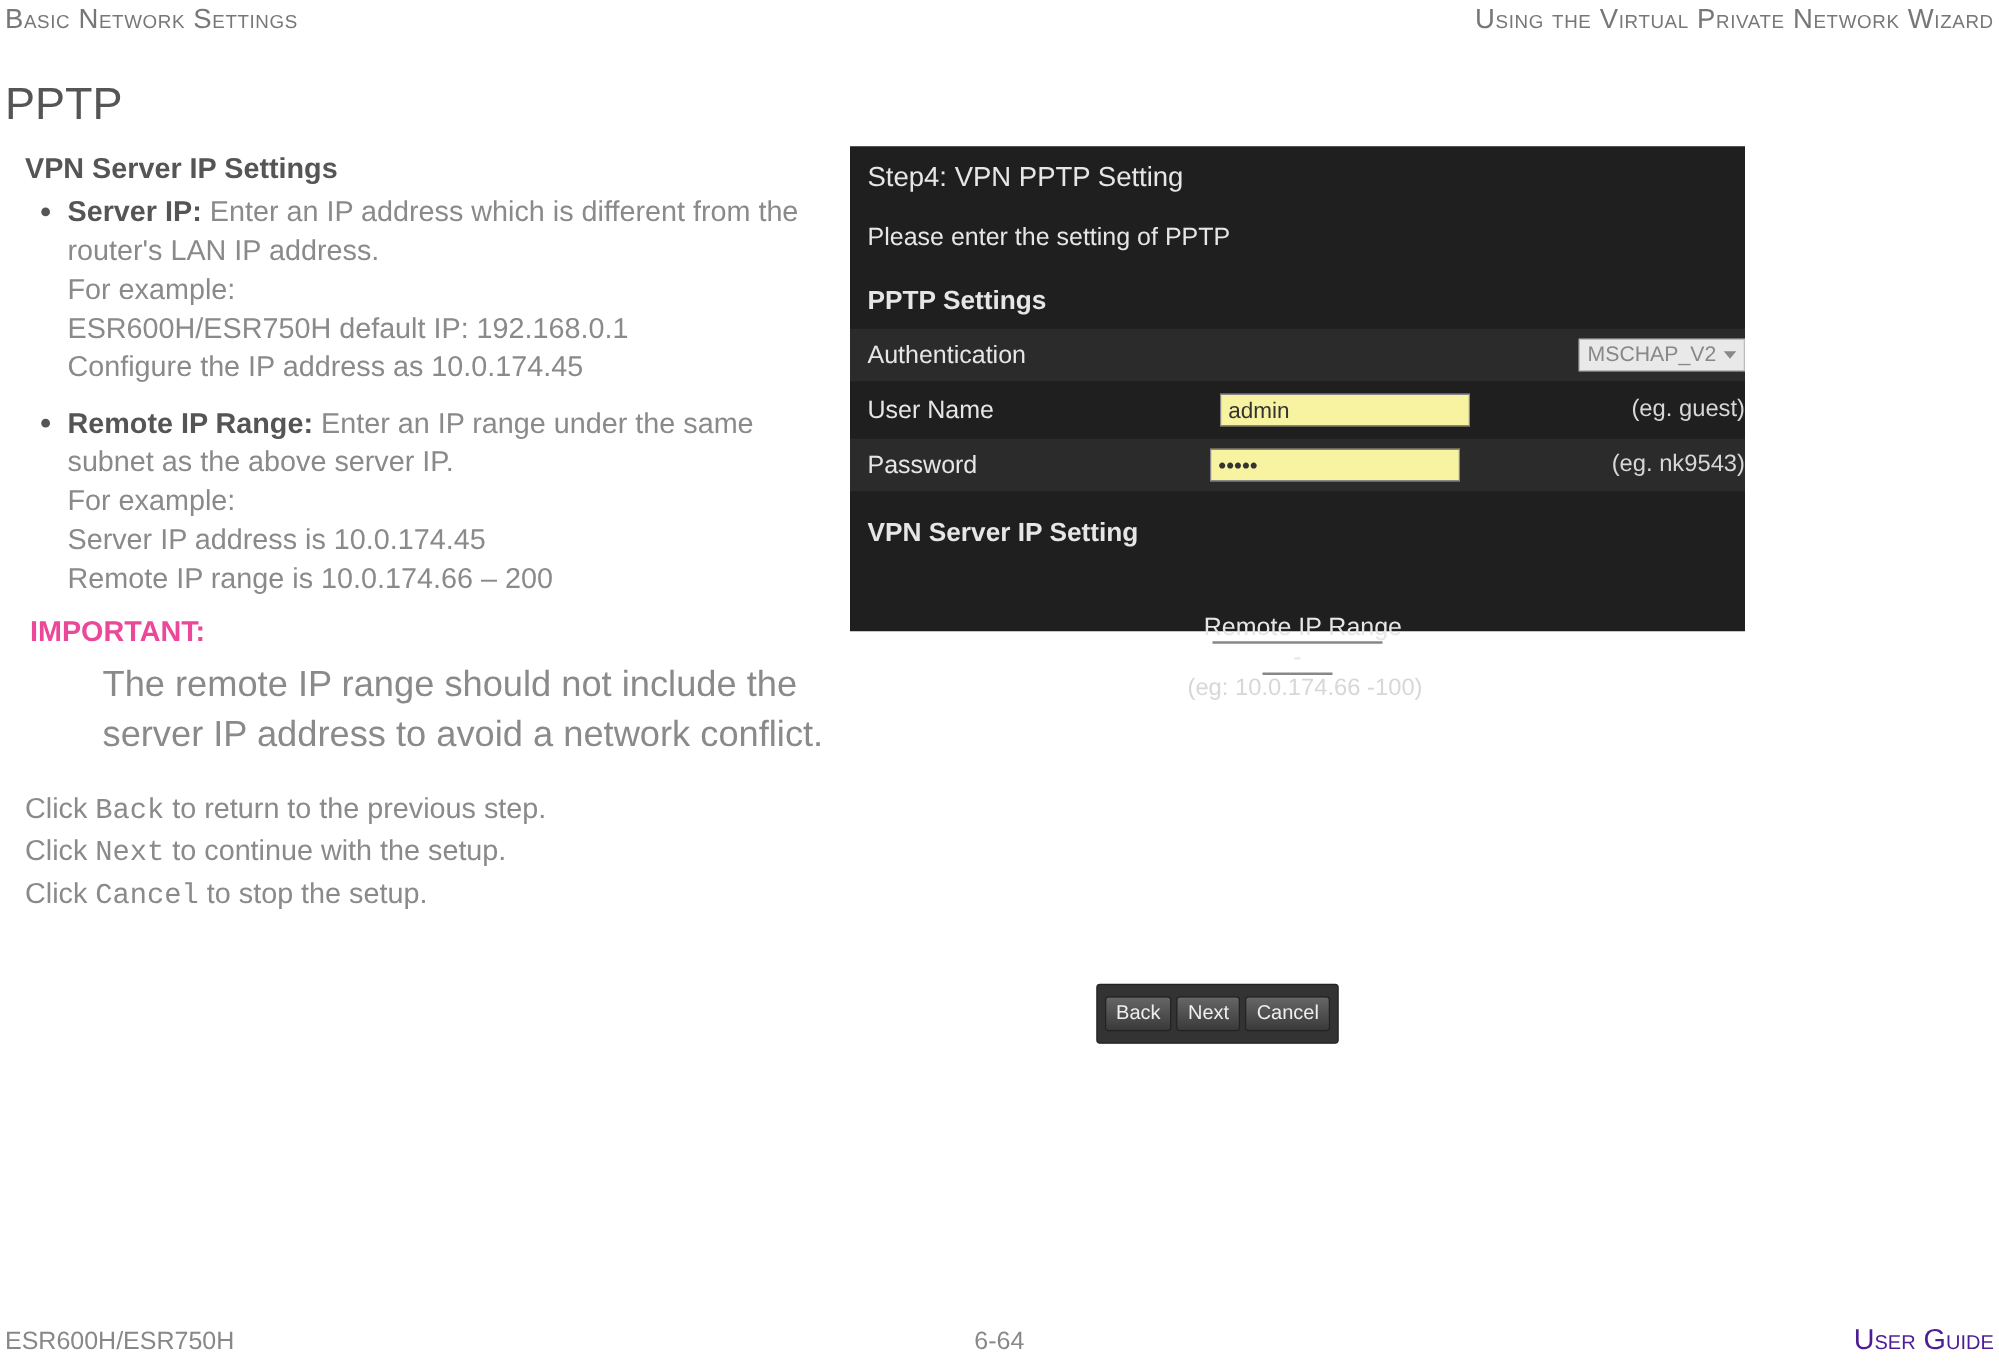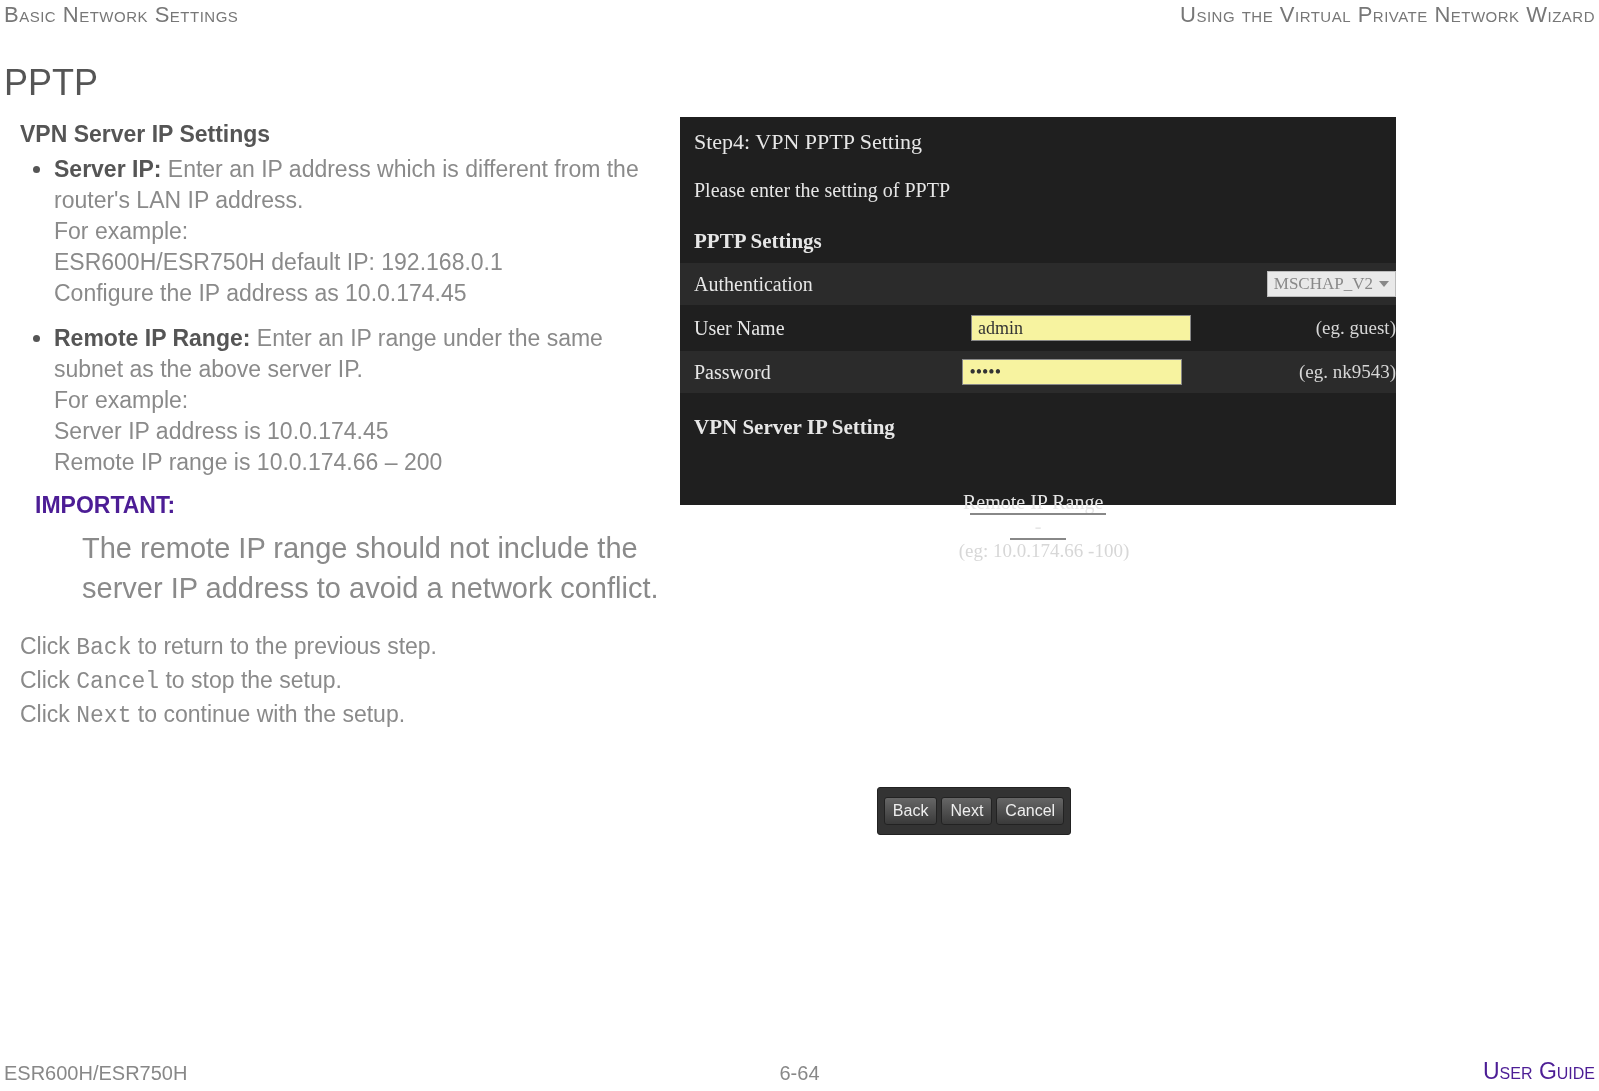--- a/index.html
+++ b/index.html
@@ -12,42 +12,42 @@
   .section-title { position: absolute; top: 62px; left: 4px; font-size: 36px; color: #555; }
 
   .body-col { position: absolute; top: 117px; left: 20px; width: 640px; }
   .body-col li { margin-left: 34px; list-style: disc; color: #555; font-size: 23px; line-height: 1.35; margin-bottom: 14px; }
   .body-col li .term { font-weight: bold; color: #555; }
   .body-col li .desc { color: #8a8a8a; font-weight: normal; }
   .body-col li .sub  { display: block; color: #8a8a8a; font-weight: normal; }
   .subhead { font-size: 23px; font-weight: bold; color: #555; margin: 4px 0 6px 0; }
 
   .important-block { margin-top: 10px; margin-left: 4px; }
-  .important-label { font-size: 23px; font-weight: bold; color: #4c1d95; margin-left: 11px; }
+  .important-label { font-size: 23px; font-weight: bold; color: #ec4899; }
   .important-text  { font-size: 29px; color: #8a8a8a; margin-left: 58px; margin-top: 10px; line-height: 1.35; }
 
   .click-block { margin-top: 22px; margin-left: 0; font-size: 23px; color: #8a8a8a; line-height: 1.4; }
   .mono { font-family: "Courier New", monospace; color: #8a8a8a; }
 
   
-  .snap { position: absolute; top: 117px; left: 680px; width: 716px; height: 388px; background: #1f1f1f; color: #e6e6e6; font-family: Liberation Serif, serif; font-size: 20px; }
+  .snap { position: absolute; top: 117px; left: 680px; width: 716px; height: 388px; background: #1f1f1f; color: #e6e6e6; font-family: Liberation Sans, sans-serif; font-size: 20px; }
   .snap .step-title { position: absolute; top: 12px; left: 14px; font-size: 22px; color: #e6e6e6; }
   .snap .step-sub   { position: absolute; top: 62px; left: 14px; font-size: 20px; color: #e6e6e6; }
   .snap .grp1 { position: absolute; top: 112px; left: 14px; font-weight: bold; font-size: 21px; }
   .snap .row { position: absolute; left: 0; width: 100%; height: 42px; display: flex; align-items: center; justify-content: space-between; }
   .snap .row .lbl { width: 178px; padding-left: 14px; font-size: 20px; color: #e6e6e6; }
   .snap .row.darker { background: #2b2b2b; }
   .snap .row .eg { margin-left: 12px; font-size: 19px; color: #d7d7d7; }
   .snap .row .dash { margin: 0 8px; color: #e6e6e6; font-size: 20px; }
 
   .snap .sel { background: #e9e9e9; color: #888; border: 1px solid #bbb; height: 26px; font-size: 17px; padding: 0 22px 0 6px; display: inline-flex; align-items: center; position: relative; }
   .snap .sel::after { content: ""; position: absolute; right: 6px; top: 50%; width: 0; height: 0; border-left: 5px solid transparent; border-right: 5px solid transparent; border-top: 6px solid #888; transform: translateY(-50%); }
 
   .snap .txt { height: 26px; border: 1px solid #888; font-size: 18px; padding: 0 6px; display: inline-flex; align-items: center; }
-  .snap .txt.yellow { background: #f7f3a0; width: 220px; color: #333; }
+  .snap .txt.yellow { background: #f7f3a0; width: 200px; color: #333; }
   .snap .txt.white  { background: #ffffff; color: #333; }
   .w184 { width: 184px; }
   .w136 { width: 136px; }
   .w56  { width: 56px; }
 
   .snap .grp2 { position: absolute; top: 298px; left: 14px; font-weight: bold; font-size: 21px; }
 
   .rowA { top: 146px; }
   .rowB { top: 190px; }
   .rowC { top: 234px; }
@@ -93,24 +93,24 @@
     <div class="important-block">
       <div class="important-label">IMPORTANT:</div>
       <div class="important-text">The remote IP range should not include the server IP address to avoid a network conflict.</div>
     </div>
 
     <div class="click-block">
       <div>
         <span>Click </span><span class="mono">Back</span><span> to return to the previous step.</span>
       </div>
       <div>
-        <span>Click </span><span class="mono">Cancel</span><span> to stop the setup.</span>
+        <span>Click </span><span class="mono">Next</span><span> to continue with the setup.</span>
       </div>
       <div>
-        <span>Click </span><span class="mono">Next</span><span> to continue with the setup.</span>
+        <span>Click </span><span class="mono">Cancel</span><span> to stop the setup.</span>
       </div>
     </div>
   </div>
 
   <div class="snap">
     <div class="step-title">Step4: VPN PPTP Setting</div>
     <div class="step-sub">Please enter the setting of PPTP</div>
     <div class="grp1">PPTP Settings</div>
 
     <div class="row darker rowA">

